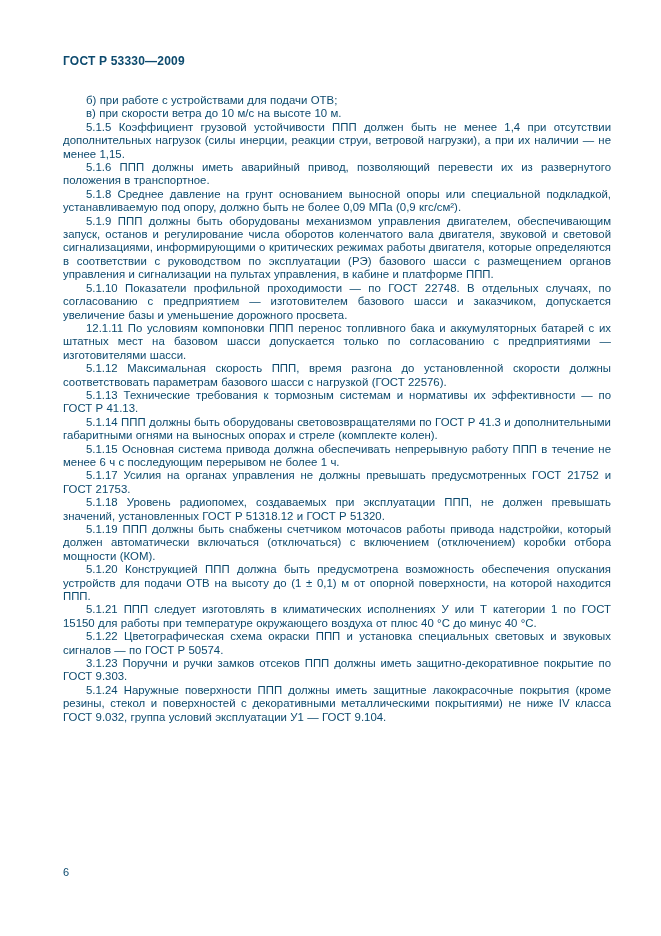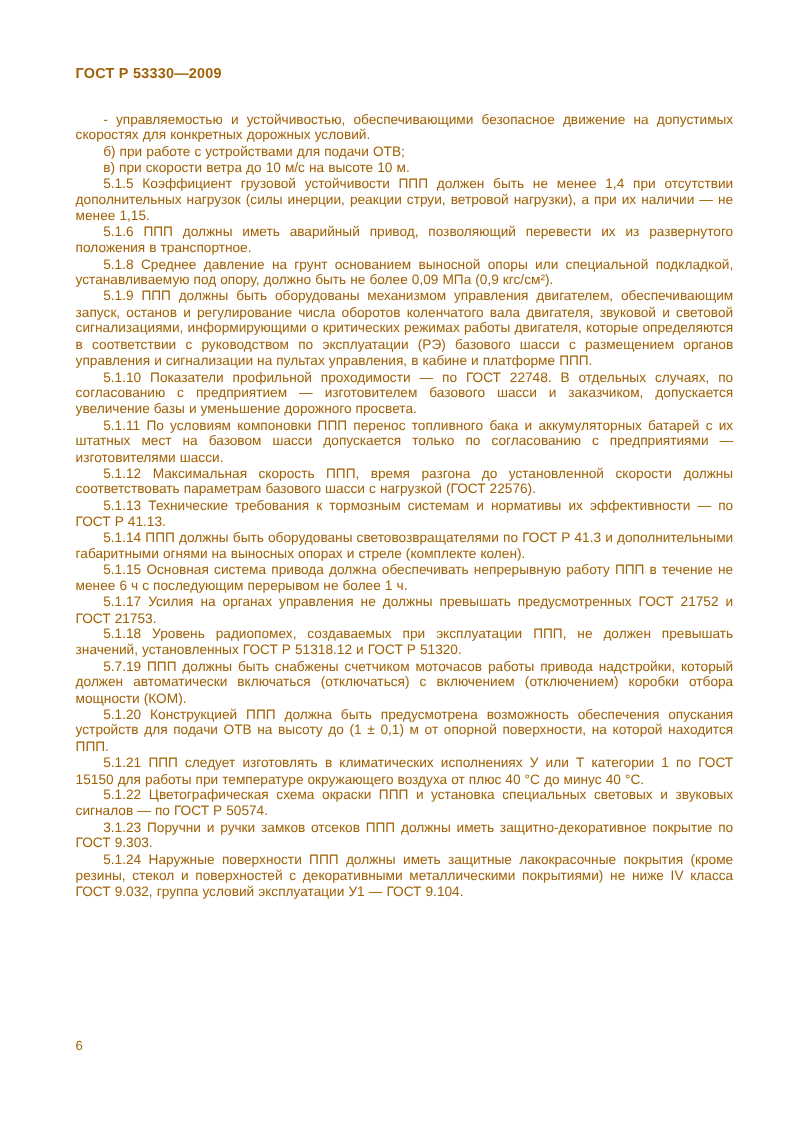--- a/index.html
+++ b/index.html
@@ -8,21 +8,21 @@
     background: #ffffff;
   }
   .page {
     position: relative;
     width: 661px;
     height: 936px;
     background: #ffffff;
     box-sizing: border-box;
     padding: 54px 50px 0 63px;
     font-family: "Liberation Sans", sans-serif;
-    color: #a16207;
+    color: #0c4a6e;
     overflow: hidden;
   }
   .doc-header {
     font-size: 12px;
     font-weight: bold;
     letter-spacing: 0.2px;
     margin: 0 0 26px 0;
   }
   .body-text p.para {
     margin: 0;
@@ -39,36 +39,35 @@
     font-size: 11px;
   }
 </style>
 </head>
 <body>
 
 <div class="page">
   <div class="doc-header">ГОСТ Р 53330—2009</div>
 
   <div class="body-text">
-      <p class="para">- управляемостью и устойчивостью, обеспечивающими безопасное движение на допустимых скоростях для конкретных дорожных условий.</p>
       <p class="para">б)  при работе с устройствами для подачи ОТВ;</p>
       <p class="para">в)  при скорости ветра до 10 м/с на высоте 10 м.</p>
       <p class="para">5.1.5  Коэффициент грузовой устойчивости ППП должен быть не менее 1,4 при отсутствии дополнительных нагрузок (силы инерции, реакции струи, ветровой нагрузки), а при их наличии — не менее 1,15.</p>
       <p class="para">5.1.6  ППП должны иметь аварийный привод, позволяющий перевести их из развернутого положения в транспортное.</p>
       <p class="para">5.1.8  Среднее давление на грунт основанием выносной опоры или специальной подкладкой, устанавливаемую под опору, должно быть не более 0,09 МПа (0,9 кгс/см²).</p>
       <p class="para">5.1.9  ППП должны быть оборудованы механизмом управления двигателем, обеспечивающим запуск, останов и регулирование числа оборотов коленчатого вала двигателя, звуковой и световой сигнализациями, информирующими о критических режимах работы двигателя, которые определяются в соответствии с руководством по эксплуатации (РЭ) базового шасси с размещением органов управления и сигнализации на пультах управления, в кабине и платформе ППП.</p>
       <p class="para">5.1.10  Показатели профильной проходимости — по ГОСТ 22748. В отдельных случаях, по согласованию с предприятием — изготовителем базового шасси и заказчиком, допускается увеличение базы и уменьшение дорожного просвета.</p>
-      <p class="para">5.1.11  По условиям компоновки ППП перенос топливного бака и аккумуляторных батарей с их штатных мест на базовом шасси допускается только по согласованию с предприятиями — изготовителями шасси.</p>
+      <p class="para">12.1.11  По условиям компоновки ППП перенос топливного бака и аккумуляторных батарей с их штатных мест на базовом шасси допускается только по согласованию с предприятиями — изготовителями шасси.</p>
       <p class="para">5.1.12  Максимальная скорость ППП, время разгона до установленной скорости должны соответствовать параметрам базового шасси с нагрузкой (ГОСТ 22576).</p>
       <p class="para">5.1.13  Технические требования к тормозным системам и нормативы их эффективности — по ГОСТ Р 41.13.</p>
       <p class="para">5.1.14  ППП должны быть оборудованы световозвращателями по ГОСТ Р 41.3 и дополнительными габаритными огнями на выносных опорах и стреле (комплекте колен).</p>
       <p class="para">5.1.15  Основная система привода должна обеспечивать непрерывную работу ППП в течение не менее 6 ч с последующим перерывом не более 1 ч.</p>
       <p class="para">5.1.17  Усилия на органах управления не должны превышать предусмотренных ГОСТ 21752 и ГОСТ 21753.</p>
       <p class="para">5.1.18  Уровень радиопомех, создаваемых при эксплуатации ППП, не должен превышать значений, установленных ГОСТ Р 51318.12 и ГОСТ Р 51320.</p>
-      <p class="para">5.7.19  ППП должны быть снабжены счетчиком моточасов работы привода надстройки, который должен автоматически включаться (отключаться) с включением (отключением) коробки отбора мощности (КОМ).</p>
+      <p class="para">5.1.19  ППП должны быть снабжены счетчиком моточасов работы привода надстройки, который должен автоматически включаться (отключаться) с включением (отключением) коробки отбора мощности (КОМ).</p>
       <p class="para">5.1.20  Конструкцией ППП должна быть предусмотрена возможность обеспечения опускания устройств для подачи ОТВ на высоту до (1 ± 0,1) м от опорной поверхности, на которой находится ППП.</p>
       <p class="para">5.1.21  ППП следует изготовлять в климатических исполнениях У или Т категории 1 по ГОСТ 15150 для работы при температуре окружающего воздуха от плюс 40 °С до минус 40 °С.</p>
       <p class="para">5.1.22  Цветографическая схема окраски ППП и установка специальных световых и звуковых сигналов — по ГОСТ Р 50574.</p>
       <p class="para">3.1.23  Поручни и ручки замков отсеков ППП должны иметь защитно-декоративное покрытие по ГОСТ 9.303.</p>
       <p class="para">5.1.24  Наружные поверхности ППП должны иметь защитные лакокрасочные покрытия (кроме резины, стекол и поверхностей с декоративными металлическими покрытиями) не ниже IV класса ГОСТ 9.032, группа условий эксплуатации У1 — ГОСТ 9.104.</p>
     </div>
 
   <div class="page-number">6</div>
 </div>
 

